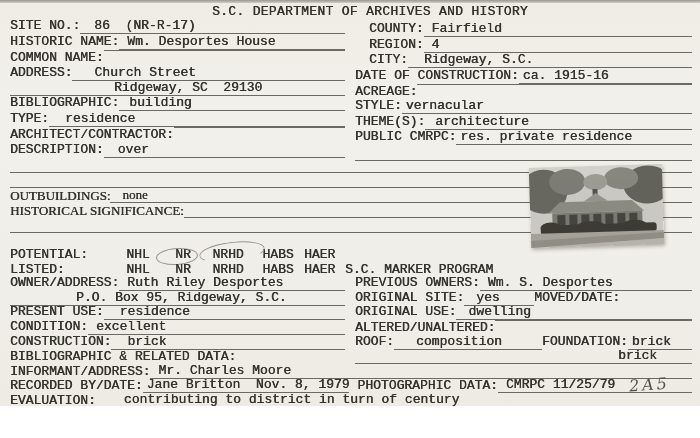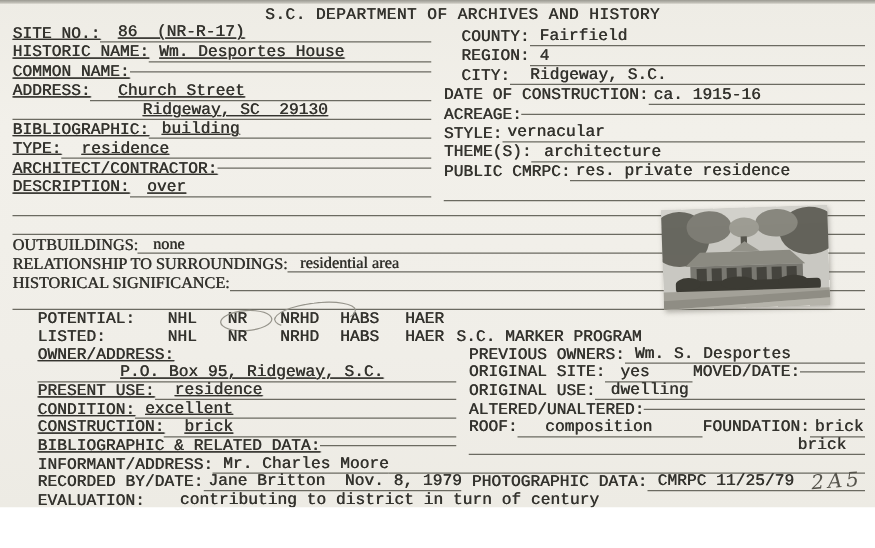--- a/index.html
+++ b/index.html
@@ -15,32 +15,32 @@
   }
   .scan-edge-top{position:absolute;top:0;left:0;right:0;height:3px;
     background:linear-gradient(#9a9991,#cfcdc5);}
   .hdr{position:absolute;top:4px;left:212px;letter-spacing:0.3px;white-space:pre;}
   .sec{position:absolute;left:10px;right:8px;}
   #top{top:19px;}
   #mid{top:157.5px;}
   #lower{top:247.5px;}
   .line{display:flex;align-items:flex-end;height:15.4px;white-space:pre;position:relative;}
   #mid .line{height:15px;font-family:Liberation Serif, serif;}
-  #lower .line{height:14.6px;margin-left:20px;}
-  .lhalf{width:335px;display:flex;align-items:center;text-decoration:underline;}
-  .rhalf{flex:1;display:flex;align-items:center;padding-left:10px;}
+  #lower .line{height:14.6px;}
+  .lhalf{width:335px;display:flex;align-items:flex-start;}
+  .rhalf{flex:1;display:flex;align-items:flex-start;padding-left:10px;}
   #top .rhalf{transform:translateY(3px);}
   .lbl{flex:none;}
   .ind{padding-left:14px;}
   .u{border-bottom:1.3px solid var(--line);}
   .fill{flex:1;min-width:0;}
   .val{white-space:pre;overflow:hidden;}.p4{padding-left:4px}.p8{padding-left:8px}.p10{padding-left:10px}
   .p12{padding-left:12px}.p14{padding-left:14px}.p16{padding-left:16px}.p22{padding-left:22px}.p28{padding-left:28px}.p66{padding-left:66px}.p104{padding-left:104px}
   .desig-lbl{display:inline-block;width:104px;}
-  .opt{display:inline-block;}
+  .opt{display:inline-block;text-align:center;}
   .w-nhl{width:48px}.w-nr{width:42px}.w-nrhd{width:48px}.w-habs{width:52px}
   .marker{position:absolute;left:335px;bottom:0;}
   .ellipse{position:absolute;border:1.5px solid var(--pencil);border-radius:50%;}
   .ell-nr{left:146px;top:0;width:40px;height:15px;transform:rotate(-4deg);}
   .ell-nrhd{left:189px;top:-6px;width:64px;height:18px;transform:rotate(-7deg);border-bottom-color:transparent;}
   .yesw{flex:none;width:58px;}
   .roofw{flex:none;width:126px;}
   .brick{display:inline-block;margin-left:263px;}
   .hand{display:inline-block;font-family:"DejaVu Serif",serif;font-style:italic;
     font-size:16px;letter-spacing:3px;color:#55534b;transform:rotate(-4deg);
@@ -148,24 +148,20 @@
   </div>
 
   <div class="sec" id="mid">
     <div class="line"><span class="u fill"></span></div>
     <div class="line"><span class="u fill"></span></div>
     <div class="line">
       <span class="lbl">OUTBUILDINGS:</span>
       <span class="val u fill p12">none</span>
     </div>
     <div class="line">
-      <span class="lbl">RELATIONSHIP TO SURROUNDINGS:</span>
-      <span class="val u fill p10">residential area</span>
-    </div>
-    <div class="line">
       <span class="lbl">HISTORICAL SIGNIFICANCE:</span>
       <span class="val u fill p8"></span>
     </div>
     <div class="line"><span class="u fill"></span></div>
   </div>
 
   <div class="sec" id="lower">
     <div class="line">
       <span class="desig-lbl">POTENTIAL:</span>
       <span class="opt w-nhl">NHL</span>
@@ -181,20 +177,21 @@
       <span class="opt w-nhl">NHL</span>
       <span class="opt w-nr">NR</span>
       <span class="opt w-nrhd">NRHD</span>
       <span class="opt w-habs">HABS</span>
       <span class="opt">HAER</span>
       <span class="marker">S.C. MARKER PROGRAM</span>
     </div>
     <div class="line">
       <div class="lhalf">
         <span class="lbl">OWNER/ADDRESS:</span>
+        <span class="val u fill p8">Ruth Riley Desportes</span>
       </div>
       <div class="rhalf">
         <span class="lbl">PREVIOUS OWNERS:</span>
         <span class="val u fill p8">Wm. S. Desportes</span>
       </div>
     </div>
     <div class="line">
       <div class="lhalf">
         <span class="val u fill p66">P.O. Box 95, Ridgeway, S.C.</span>
       </div>

